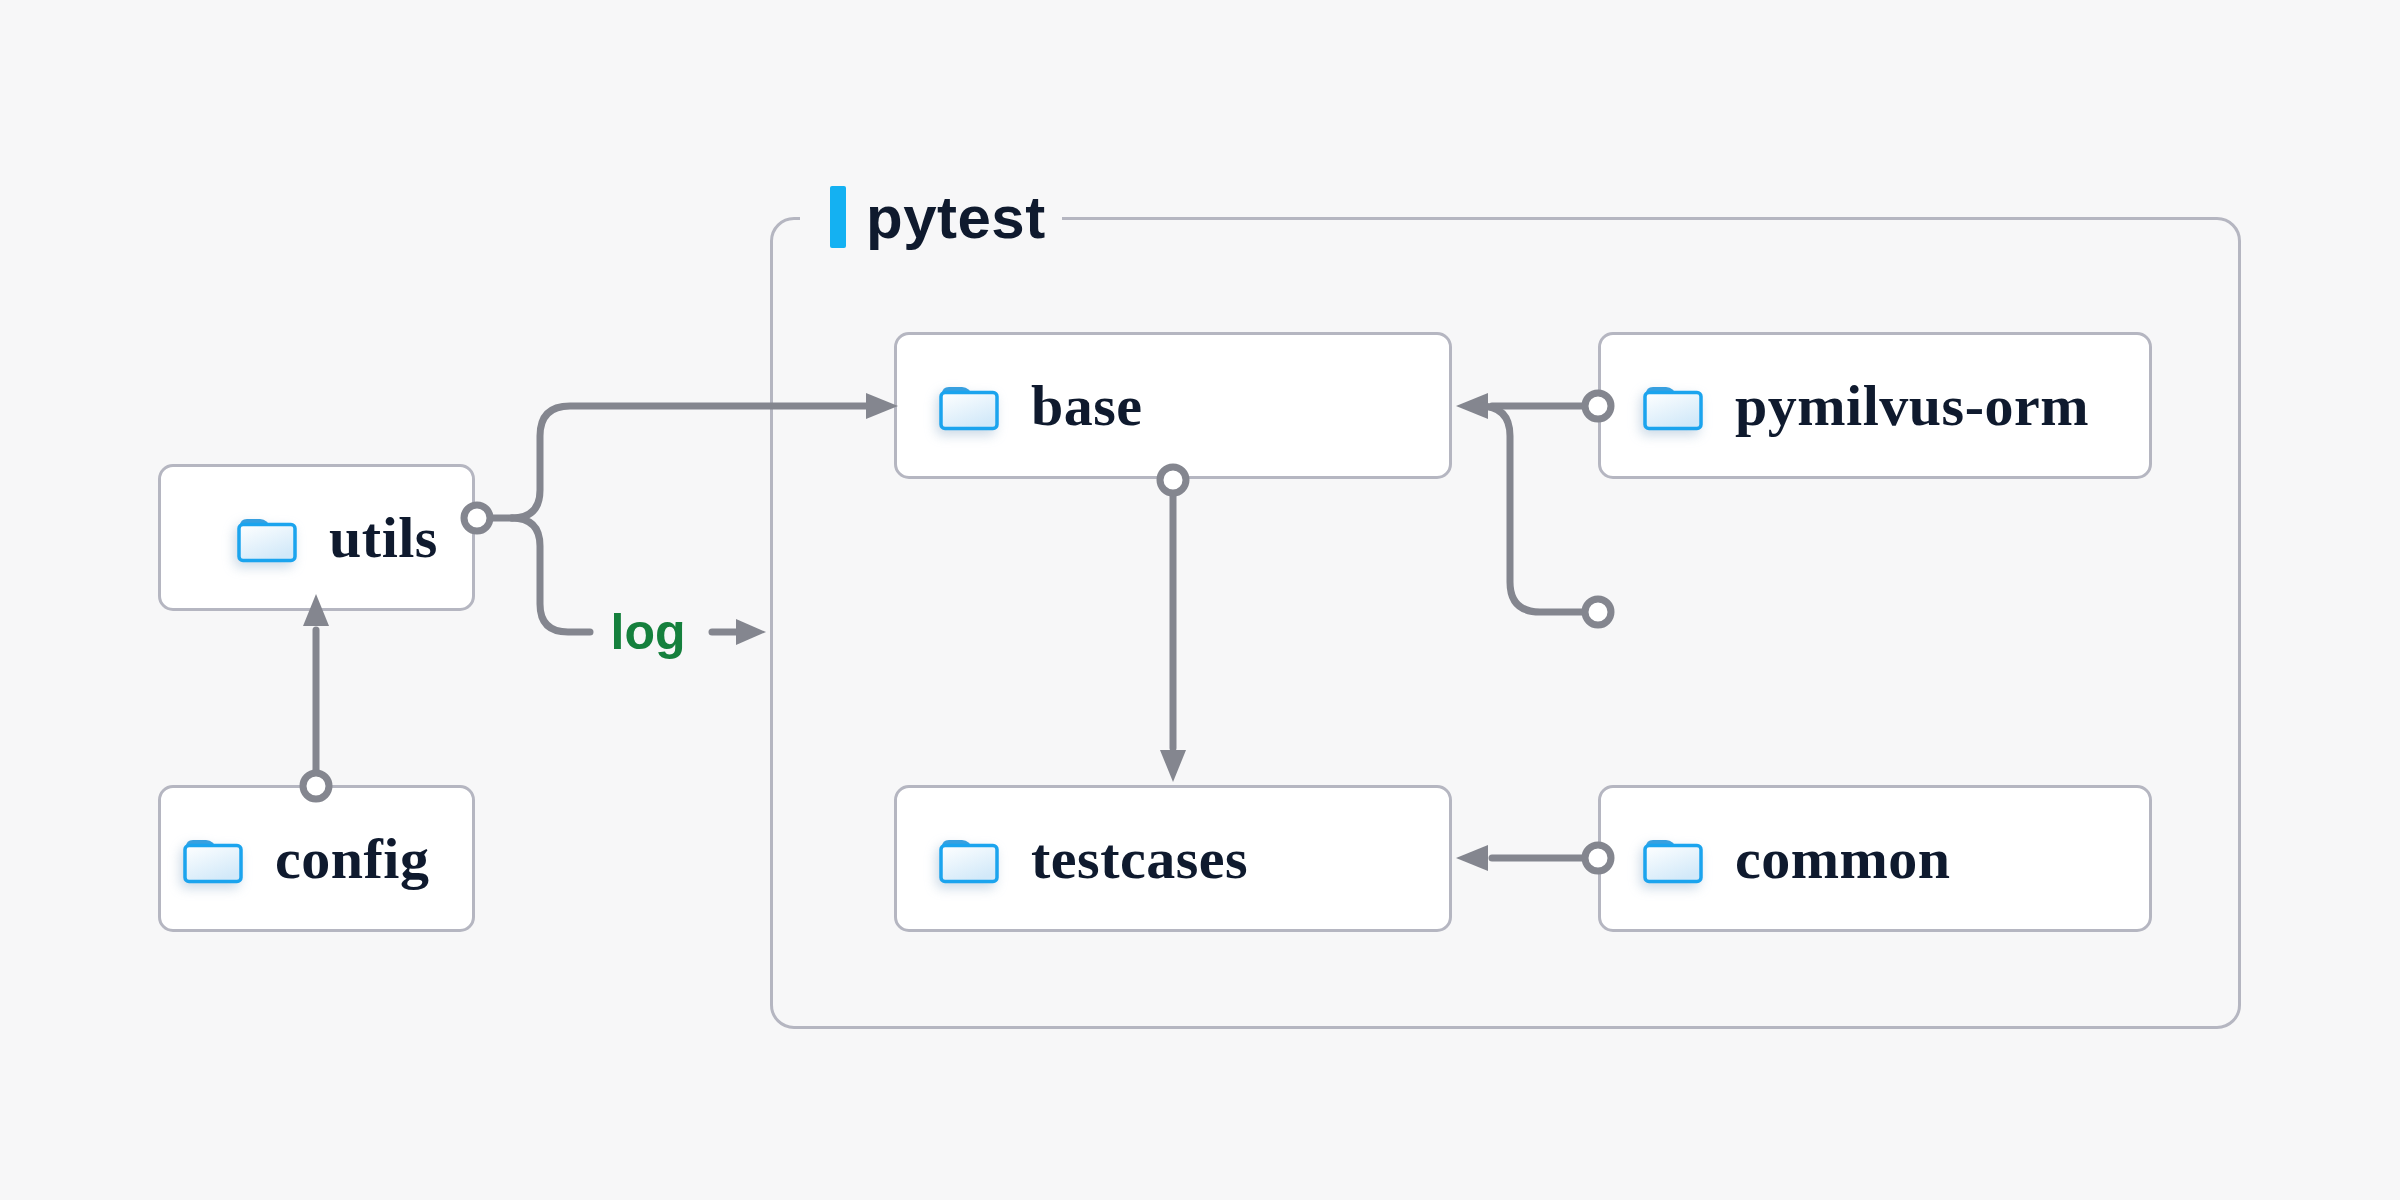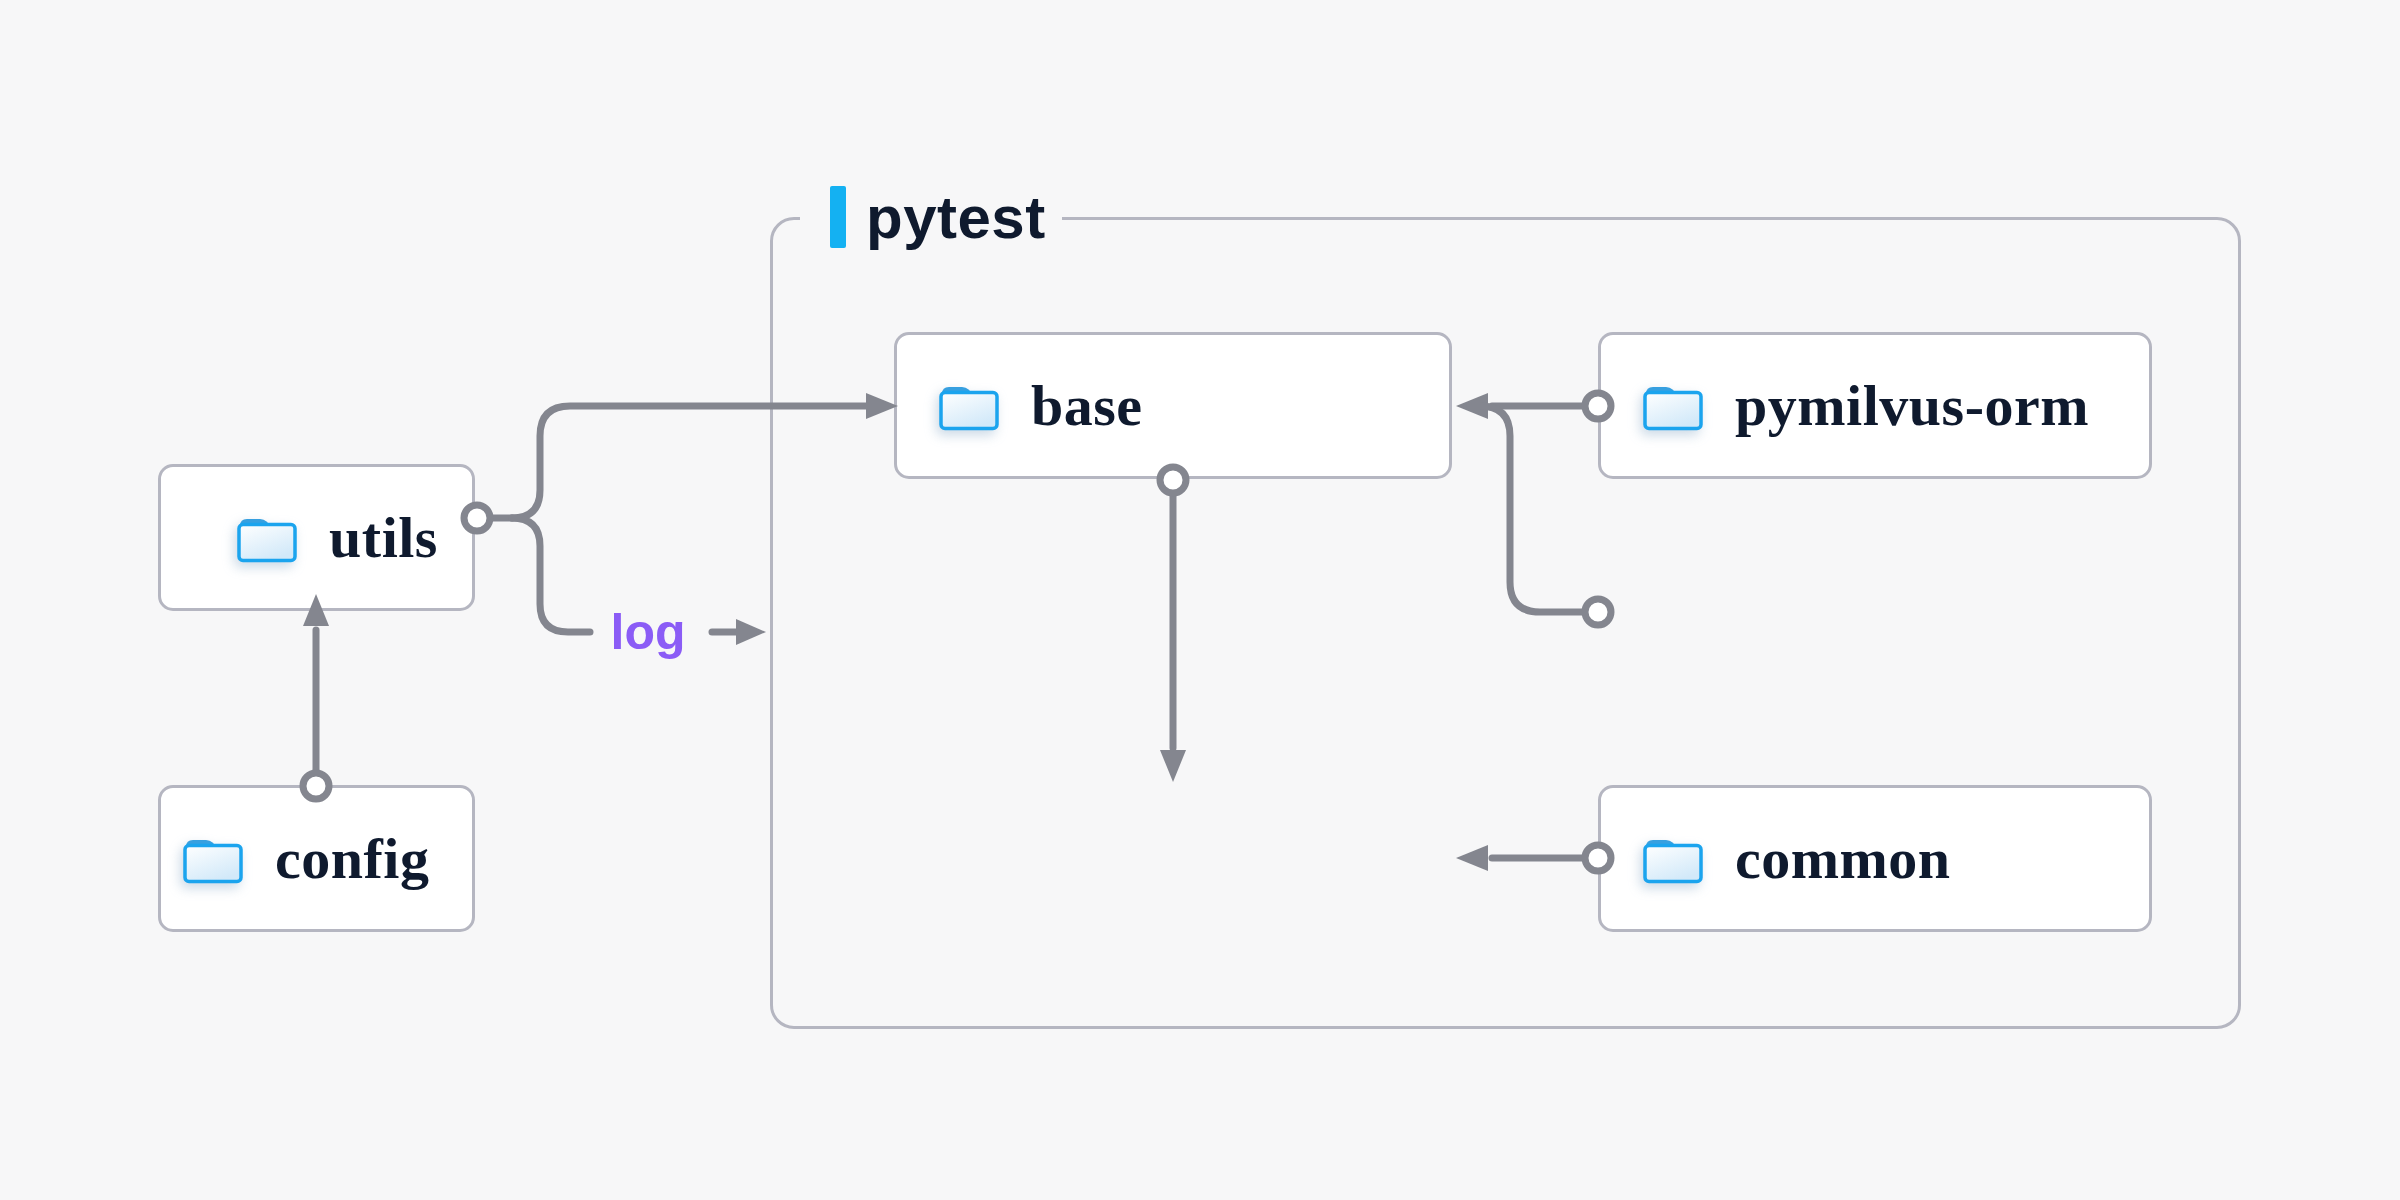--- a/index.html
+++ b/index.html
@@ -66,21 +66,21 @@
     z-index:4;pointer-events:none;
   }
   .wire{stroke:#84868f;stroke-width:7;fill:none;stroke-linecap:round;stroke-linejoin:round;}
   .port{stroke:#84868f;stroke-width:7;fill:#ffffff;}
   .head{fill:#84868f;stroke:none;}
 
   
   .log-label{
     position:absolute;left:598px;top:601px;width:100px;height:62px;
     display:flex;align-items:center;justify-content:center;
-    font-size:50px;font-weight:700;color:#8b5cf6;
+    font-size:50px;font-weight:700;color:#15803d;
     z-index:4;
   }
 </style>
 </head>
 <body>
 
 <div id="canvas">
 
   <svg width="0" height="0" style="position:absolute" aria-hidden="true">
     <defs>
@@ -114,20 +114,27 @@
   </div>
 
   <div class="node" id="n-base">
     <svg class="folder" width="64" height="52" viewBox="0 0 64 52">
       <path d="M5 14 q0 -7 7 -7 h13 q4 0 6.5 2.5 l4.5 4.5 z" fill="#37a0e0"></path>
       <rect x="4" y="12.5" width="56" height="36" rx="4" fill="url(#foldergrad)" stroke="#1ba4ee" stroke-width="3.5"></rect>
     </svg>
     <span class="nlabel">base</span>
   </div>
 
+  <div class="node" id="n-testcases">
+    <svg class="folder" width="64" height="52" viewBox="0 0 64 52">
+      <path d="M5 14 q0 -7 7 -7 h13 q4 0 6.5 2.5 l4.5 4.5 z" fill="#37a0e0"></path>
+      <rect x="4" y="12.5" width="56" height="36" rx="4" fill="url(#foldergrad)" stroke="#1ba4ee" stroke-width="3.5"></rect>
+    </svg>
+    <span class="nlabel">testcases</span>
+  </div>
 
   <div class="node" id="n-pymilvus">
     <svg class="folder" width="64" height="52" viewBox="0 0 64 52">
       <path d="M5 14 q0 -7 7 -7 h13 q4 0 6.5 2.5 l4.5 4.5 z" fill="#37a0e0"></path>
       <rect x="4" y="12.5" width="56" height="36" rx="4" fill="url(#foldergrad)" stroke="#1ba4ee" stroke-width="3.5"></rect>
     </svg>
     <span class="nlabel">pymilvus-orm</span>
   </div>
 
 

